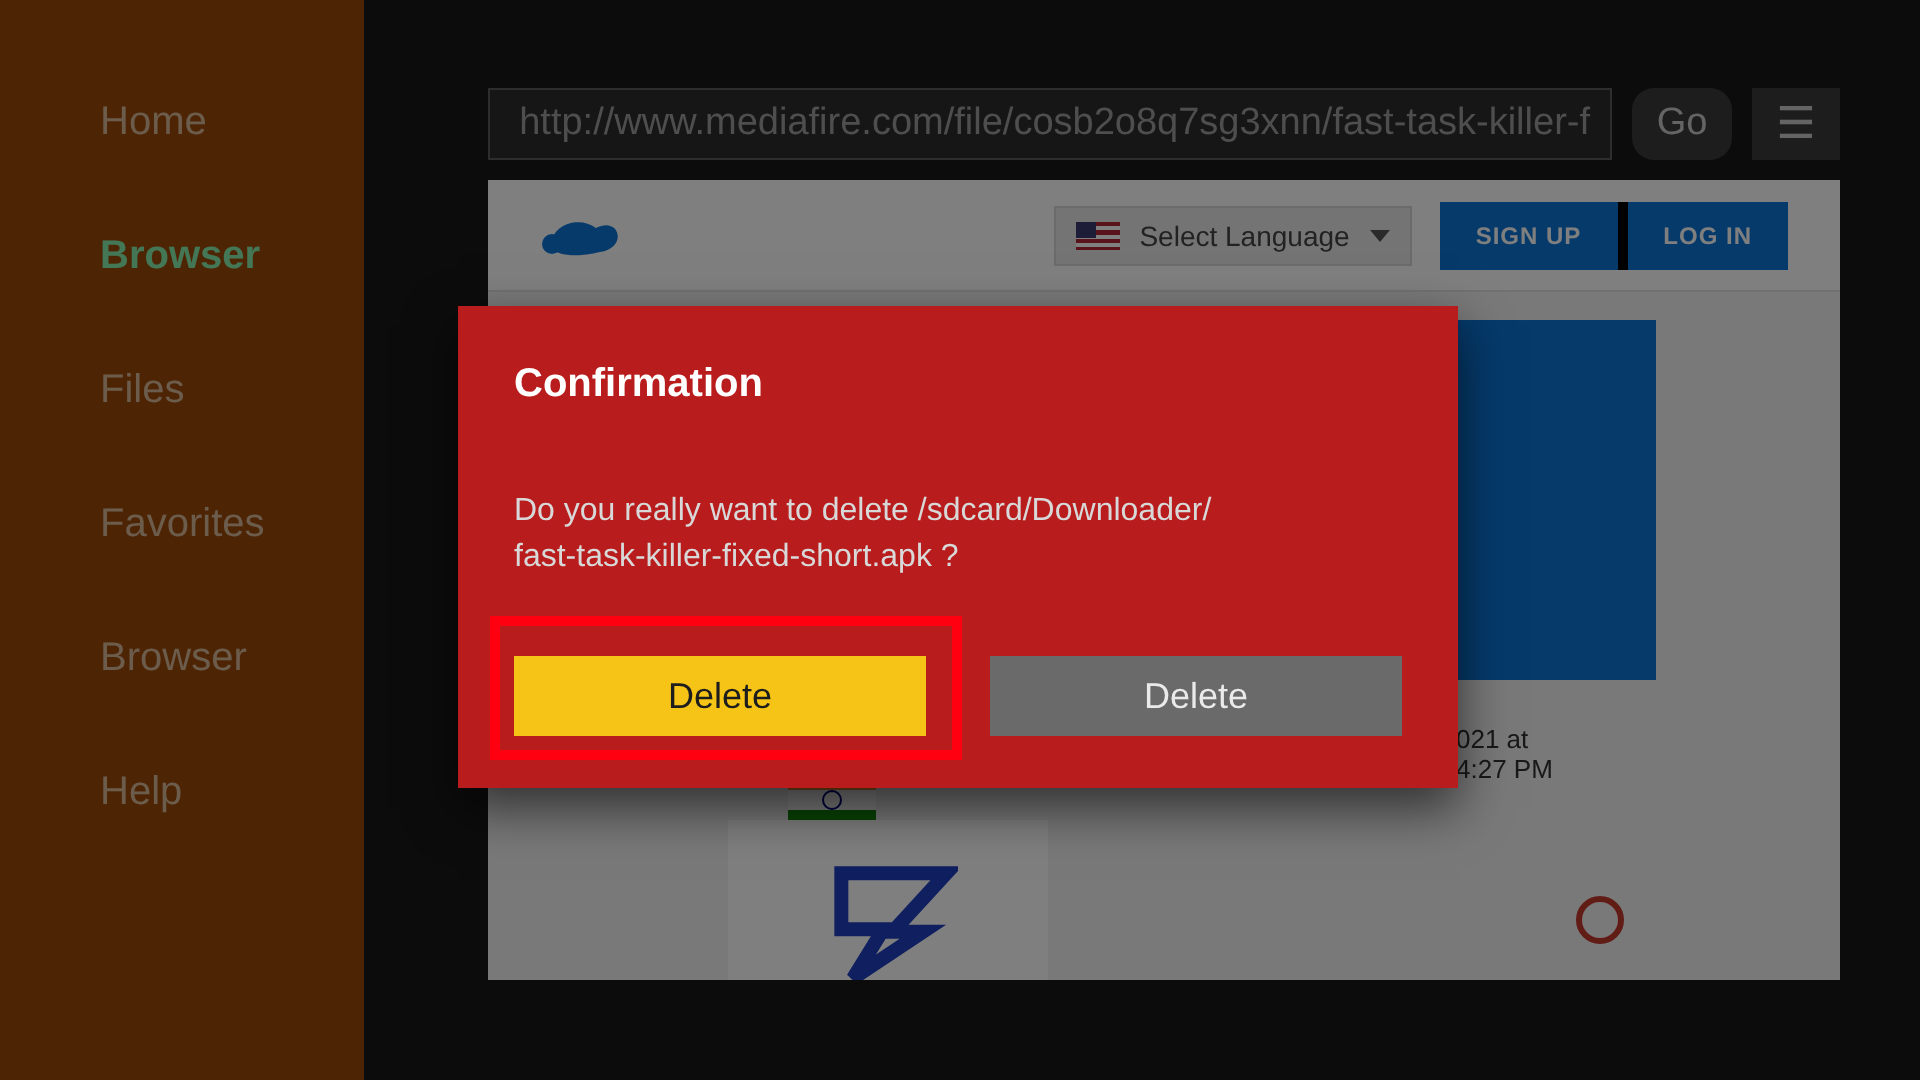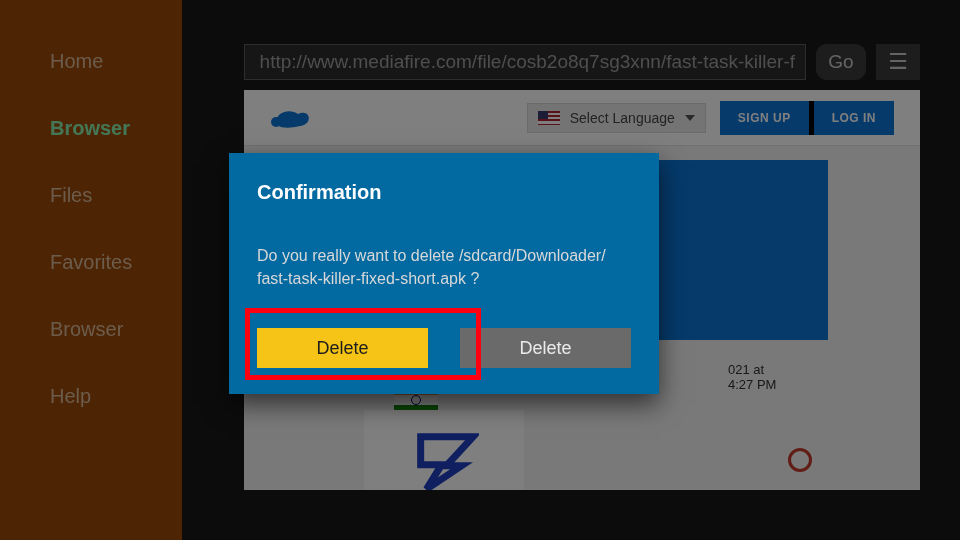--- a/index.html
+++ b/index.html
@@ -72,22 +72,22 @@
   .bottom-card svg{ width:70px; height:70px; }
   .loader-circle{
     position:absolute; right:108px; bottom:18px; width:24px; height:24px; border:3px solid #c2392b; border-radius:50%;
   }
 
   .dim {
     position:absolute; inset:0; background: rgba(0,0,0,0.50);
   }
 
   .dialog {
-    position:absolute; left:229px; top:153px; width:430px;
-    background:#0369a1; box-shadow: 0 10px 24px rgba(0,0,0,0.6);
+    position:absolute; left:229px; top:153px; width:500px;
+    background:#b91c1c; box-shadow: 0 10px 24px rgba(0,0,0,0.6);
     padding: 28px 28px 26px 28px;
   }
   .dialog-title { color:#fff; font-size:20px; font-weight:600; }
   .dialog-msg { color:#d8d8d8; font-size:16px; line-height:1.45; margin-top:40px; }
   .dialog-row { display:flex; gap:32px; margin-top:38px; }
   .btn {
     flex:1; height:40px; display:flex; align-items:center; justify-content:center;
     font-size:18px; font-weight:500; cursor:pointer;
   }
   .btn-primary { background:#f6c416; color:#1d1d1d; }

